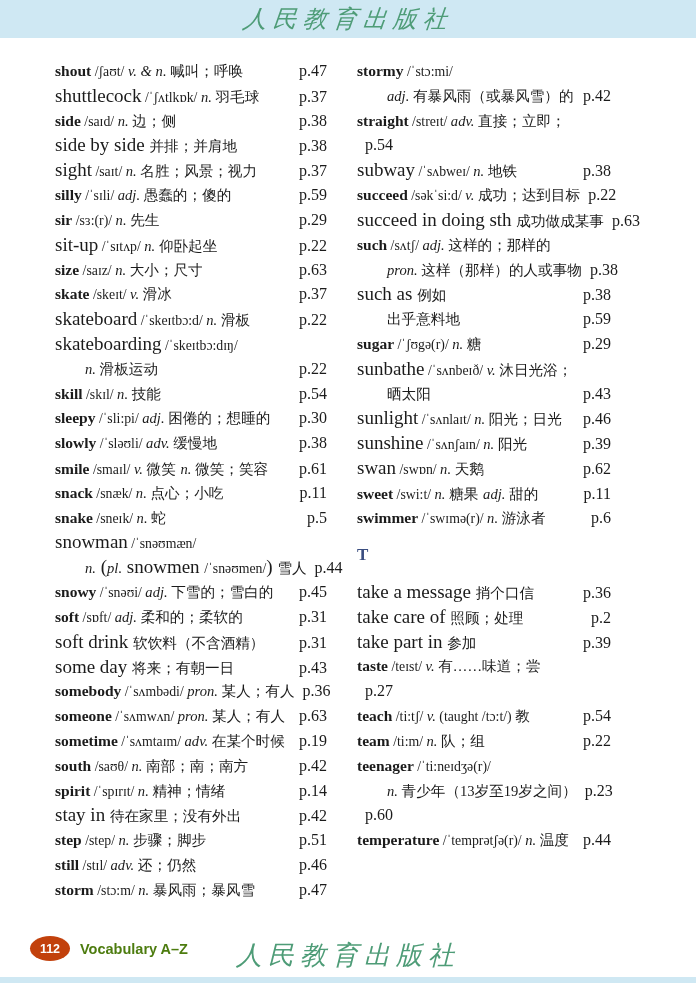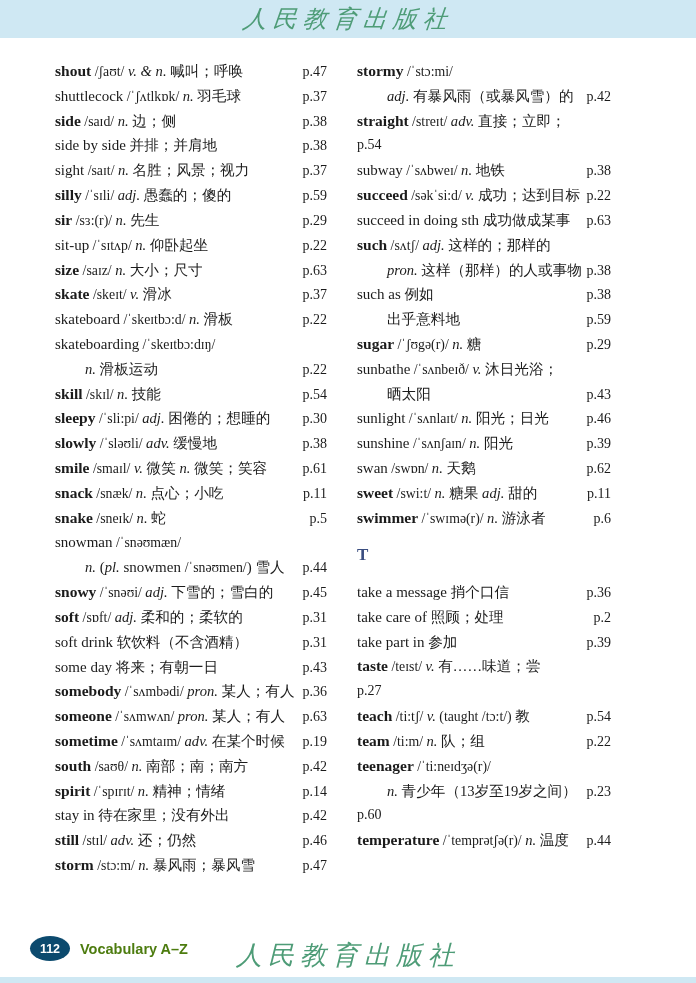--- a/index.html
+++ b/index.html
@@ -34,23 +34,23 @@
   .col{display:flex;flex-direction:column;}
   .col-left{width:272px;}
   .col-right{width:254px;}
   .row{
     display:flex;align-items:baseline;
     height:24.82px;line-height:24.82px;
     white-space:nowrap;
   }
   .txt{flex:1 1 auto;overflow:visible;}
   .txt.indent{padding-left:30px;}
-  .pg{flex:0 0 auto;margin-left:0;text-align:right;font-size:14px;}
+  .pg{flex:0 0 auto;margin-left:8px;text-align:right;font-size:16px;}
   .s-b{font-weight:bold;font-size:15.5px;}
-  .s-w{font-size:15px;}
+  .s-w{font-size:19px;}
   .s-r{font-size:13.8px;}
   .s-i{font-style:italic;font-size:14.6px;}
   .s-c{font-size:14.6px;}
   .section-row{
     height:49.6px;display:flex;align-items:center;
   }
   .section-letter{
     font-weight:bold;font-size:17px;color:#3a4d80;
     font-family:"Liberation Serif",serif;
   }
@@ -58,21 +58,21 @@
   .footer{
     position:absolute;left:0;top:930px;width:696px;height:47px;
     background:#ffffff;
   }
   .footer-left{
     position:absolute;left:30px;top:6px;
     display:flex;align-items:center;gap:10px;
   }
   .page-badge{
     width:40px;height:25px;border-radius:50%;
-    background:#0c4a6e;color:#ffffff;
+    background:#c2410c;color:#ffffff;
     display:flex;align-items:center;justify-content:center;
     font-family:"Liberation Sans",sans-serif;
     font-weight:bold;font-size:12.5px;
   }
   .footer-label{
     font-family:"Liberation Sans",sans-serif;
     font-weight:bold;font-size:14.5px;color:#4d7c0f;
     white-space:nowrap;
   }
   .footer-brand{
@@ -210,20 +210,24 @@
           <span class="txt"><span class="s-b">south</span><span class="s-r"> /saʊθ/ </span><span class="s-i">n.</span><span class="s-c"> 南部；南；南方</span></span>
           <span class="pg">p.42</span>
         </div>
         <div class="row">
           <span class="txt"><span class="s-b">spirit</span><span class="s-r"> /ˈspɪrɪt/ </span><span class="s-i">n.</span><span class="s-c"> 精神；情绪</span></span>
           <span class="pg">p.14</span>
         </div>
         <div class="row">
           <span class="txt"><span class="s-w">stay in </span><span class="s-c">待在家里；没有外出</span></span>
           <span class="pg">p.42</span>
+        </div>
+        <div class="row">
+          <span class="txt"><span class="s-b">step</span><span class="s-r"> /step/ </span><span class="s-i">n.</span><span class="s-c"> 步骤；脚步</span></span>
+          <span class="pg">p.51</span>
         </div>
         <div class="row">
           <span class="txt"><span class="s-b">still</span><span class="s-r"> /stɪl/ </span><span class="s-i">adv.</span><span class="s-c"> 还；仍然</span></span>
           <span class="pg">p.46</span>
         </div>
         <div class="row">
           <span class="txt"><span class="s-b">storm</span><span class="s-r"> /stɔ:m/ </span><span class="s-i">n.</span><span class="s-c"> 暴风雨；暴风雪</span></span>
           <span class="pg">p.47</span>
         </div>
       </div>

